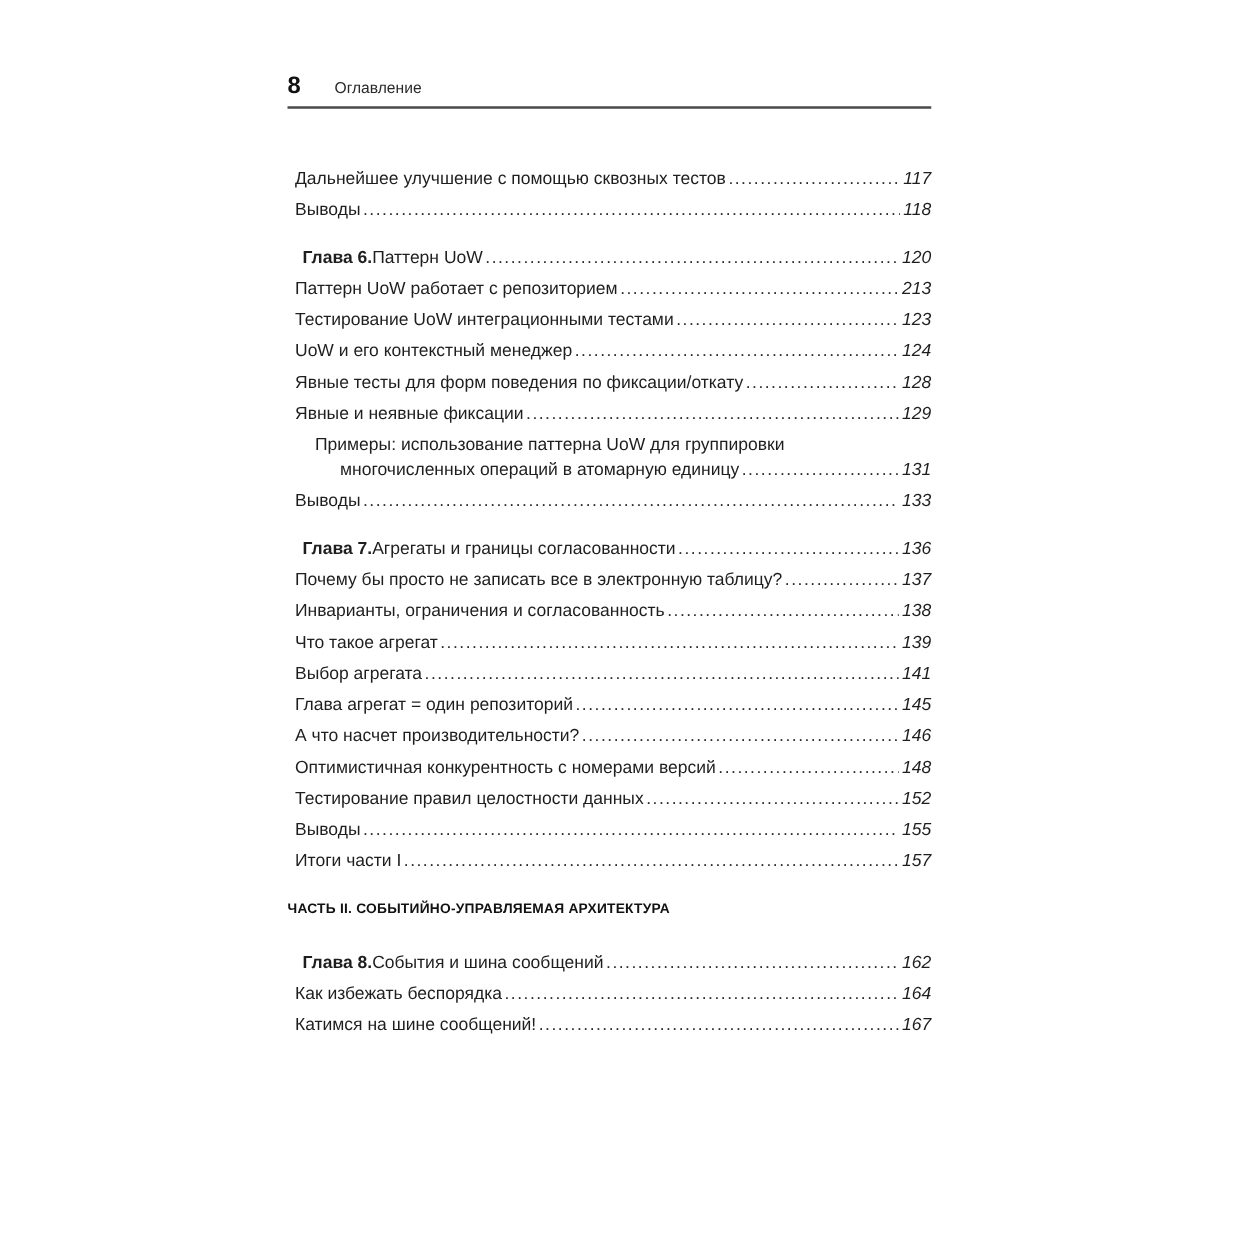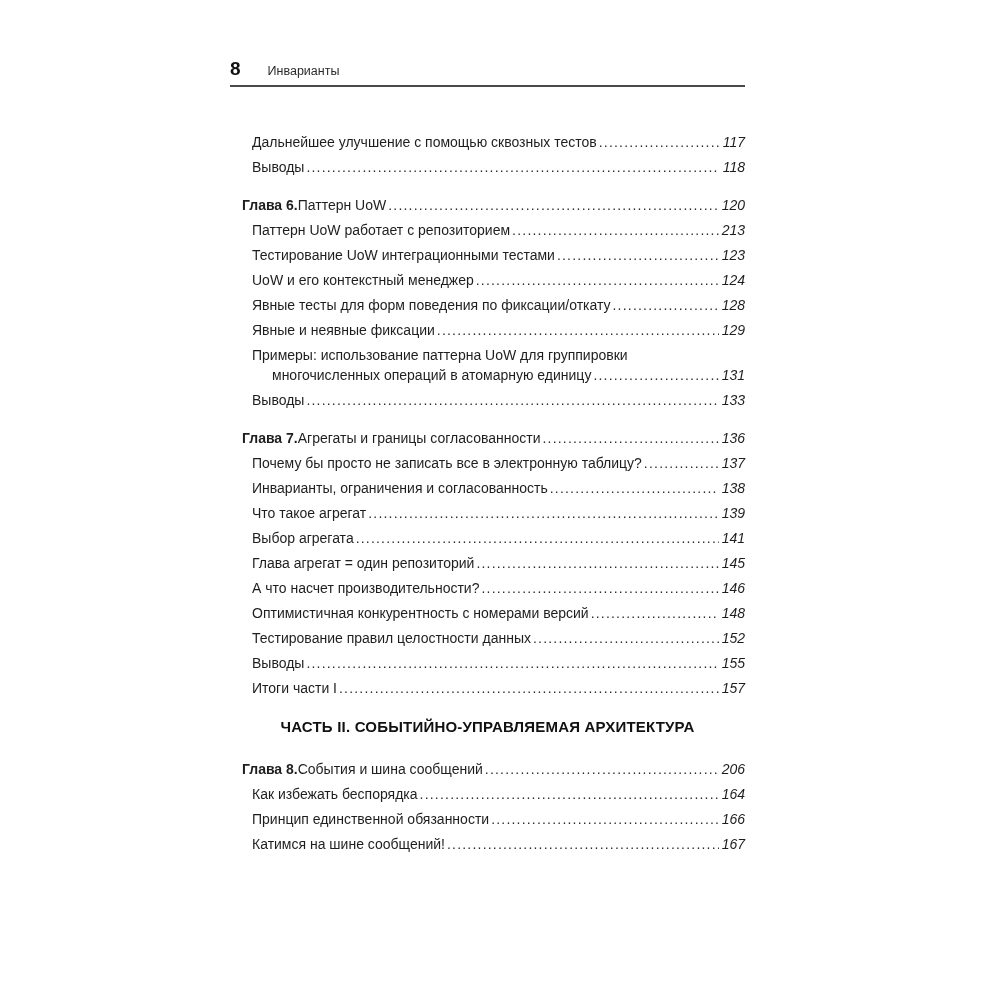--- a/index.html
+++ b/index.html
@@ -72,21 +72,21 @@
     letter-spacing: 1.2px;
     color: #2a2a2a;
   }
   .pagenum {
     flex: 0 0 auto;
     margin-left: 3px;
     white-space: nowrap;
     font-style: italic;
   }
   .entry-row {
-    margin-left: 22px;
+    margin-left: 6px;
   }
   .chapter-row {
     padding-top: 13px;
   }
   .chapter-prefix {
     font-weight: bold;
     white-space: pre;
     margin-left: 12px;
   }
   .wrapped .first-line {
@@ -95,37 +95,37 @@
     margin-bottom: 4px;
     white-space: nowrap;
   }
   .wrapped .second-row {
     margin-left: 42px;
     align-items: center;
   }
   .part-heading {
     padding-top: 14px;
     margin-bottom: 13px;
-    text-align: center;
+    text-align: left;
     font-weight: bold;
-    font-size: 15px;
+    font-size: 11px;
     line-height: 16px;
     color: #111111;
     letter-spacing: 0.2px;
   }
 </style>
 </head>
 <body>
 
 <div class="page">
   <div class="content">
 
     <div class="running-head">
       <span class="folio">8</span>
-      <span class="running-title">Инварианты</span>
+      <span class="running-title">Оглавление</span>
     </div>
 
     <div class="toc" id="toc">
         <div class="toc-block">
           <div class="row entry-row">
             <span class="label">Дальнейшее улучшение с помощью сквозных тестов</span>
             <span class="leader"></span>
             <span class="pagenum">117</span>
           </div>
           <div class="row entry-row">
@@ -239,31 +239,26 @@
           </div>
         </div>
         <div class="toc-block">
           <div class="part-heading">ЧАСТЬ II. СОБЫТИЙНО-УПРАВЛЯЕМАЯ АРХИТЕКТУРА</div>
         </div>
         <div class="toc-block">
           <div class="row chapter-row">
             <span class="label chapter-prefix">Глава 8. </span>
             <span class="label chapter-title">События и шина сообщений</span>
             <span class="leader"></span>
-            <span class="pagenum">206</span>
+            <span class="pagenum">162</span>
           </div>
           <div class="row entry-row">
             <span class="label">Как избежать беспорядка</span>
             <span class="leader"></span>
             <span class="pagenum">164</span>
-          </div>
-          <div class="row entry-row">
-            <span class="label">Принцип единственной обязанности</span>
-            <span class="leader"></span>
-            <span class="pagenum">166</span>
           </div>
           <div class="row entry-row">
             <span class="label">Катимся на шине сообщений!</span>
             <span class="leader"></span>
             <span class="pagenum">167</span>
           </div>
         </div>
       </div>
 
   </div>

